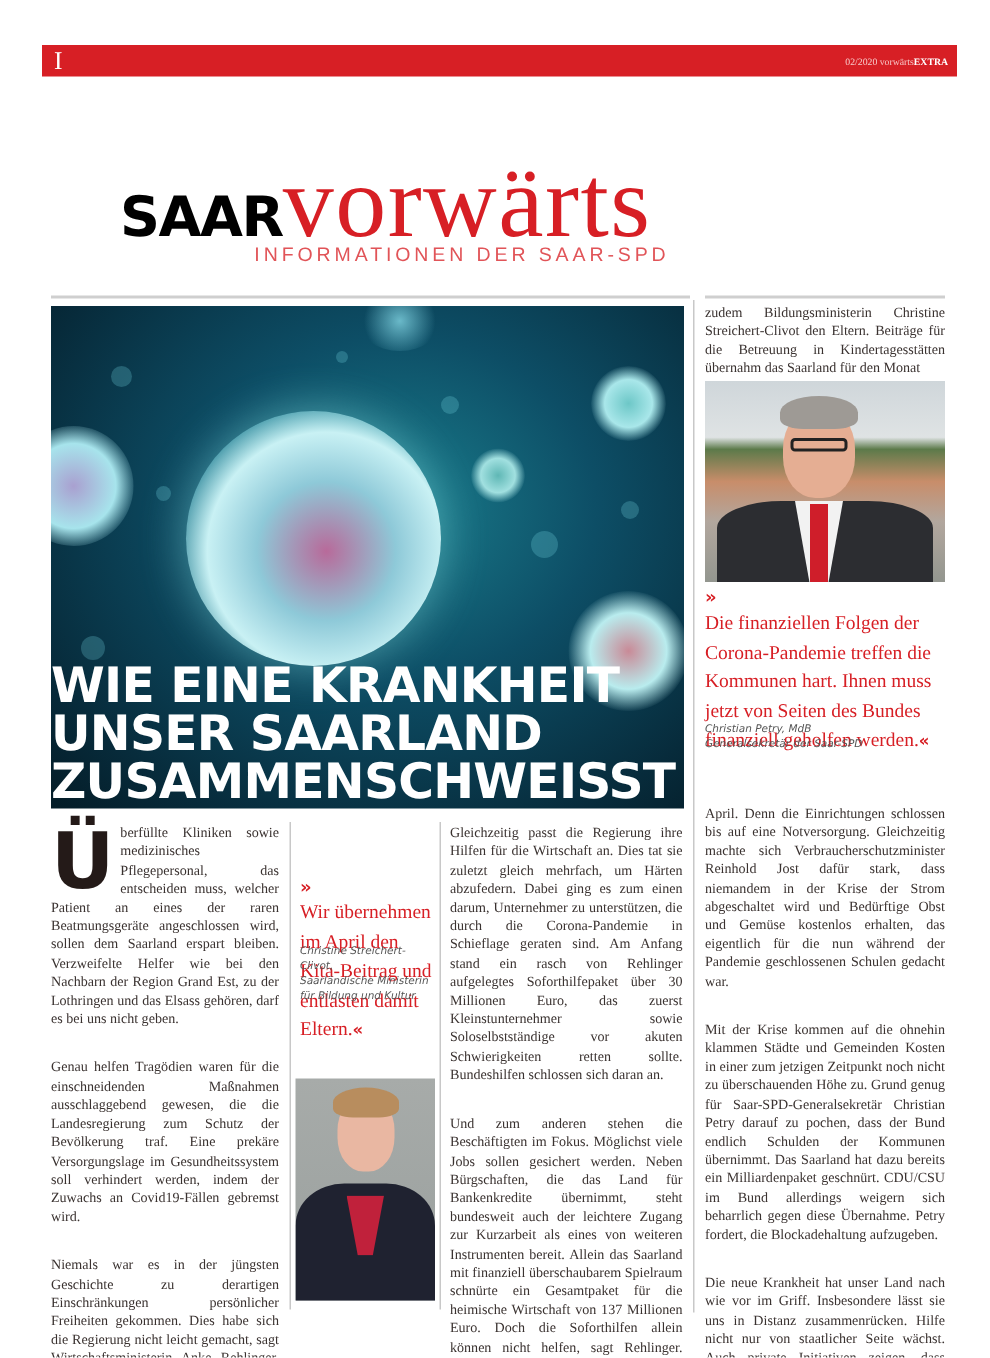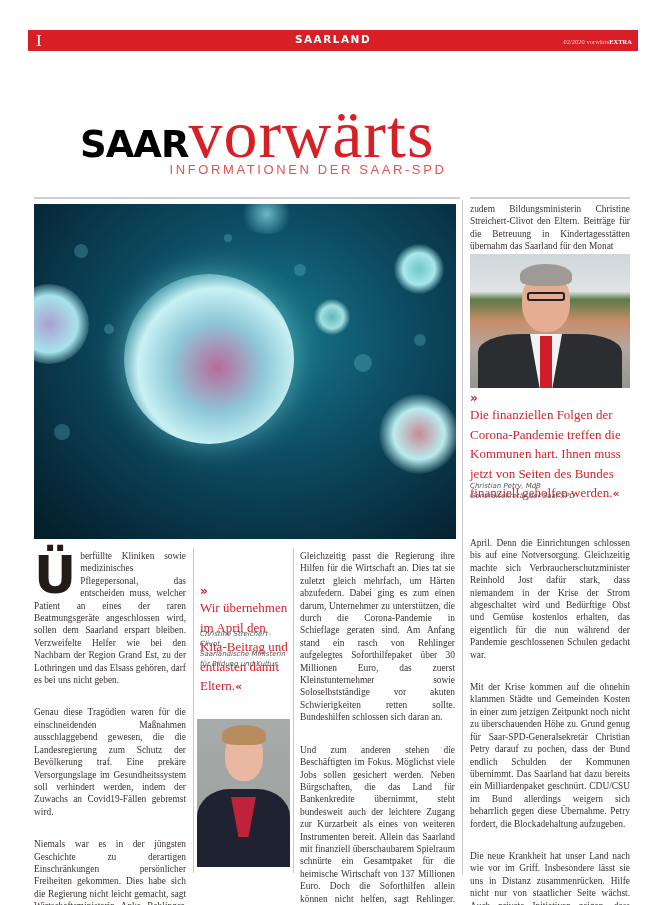--- a/index.html
+++ b/index.html
@@ -37,21 +37,20 @@
   .quote .qend { font-weight: bold; font-size: 11px; }
   .attrib { position: absolute; font-family: "DejaVu Sans", sans-serif; font-style: italic; font-size: 7px; line-height: 10px; color: #555; }
 
   .photo { position: absolute; overflow: hidden; }
 </style>
 </head>
 <body>
 
 <div class="topbar">
   <span class="roman">I</span>
-  <span class="section">SAARLAND</span>
   <span class="issue"><span>02/2020</span> <span>vorwärts</span><b>EXTRA</b></span>
 </div>
 
 <div class="masthead">
   <span class="saar">SAAR</span><span class="vorw">vorwärts</span>
 </div>
 <div class="tagline">INFORMATIONEN DER SAAR-SPD</div>
 <div class="rule-top"></div>
 <div class="rule-right"></div>
 
@@ -64,25 +63,30 @@
   <div class="bokeh" style="left:380px;top:130px;width:12px;height:12px;"></div>
   <div class="bokeh" style="left:140px;top:180px;width:20px;height:20px;"></div>
   <div class="bokeh" style="left:20px;top:220px;width:16px;height:16px;"></div>
 
   <div class="virus" style="left:90px;top:70px;width:170px;height:170px;background:radial-gradient(circle at 55% 55%, #b86a9a 0%, #8ec9d8 35%, #c9f1f4 60%, rgba(120,220,230,0.5) 75%, rgba(0,0,0,0) 80%);box-shadow:0 0 30px rgba(150,240,240,0.45);"></div>
   <div class="virus" style="left:-25px;top:80px;width:80px;height:80px;background:radial-gradient(circle, #a9a0d0 0%, #a7e4ec 50%, rgba(0,0,0,0) 75%);"></div>
   <div class="virus" style="left:360px;top:40px;width:50px;height:50px;background:radial-gradient(circle, #6dc7c7 0%, #a9e7ea 45%, rgba(0,0,0,0) 72%);"></div>
   <div class="virus" style="left:280px;top:95px;width:36px;height:36px;background:radial-gradient(circle, #5fb7b5 0%, #a1e0e0 45%, rgba(0,0,0,0) 72%);"></div>
   <div class="virus" style="left:345px;top:190px;width:80px;height:80px;background:radial-gradient(circle, #c98a97 0%, #b9ecee 45%, rgba(0,0,0,0) 72%);"></div>
   <div class="virus" style="left:205px;top:-10px;width:55px;height:40px;background:radial-gradient(circle, #6ab9c9 0%, rgba(0,0,0,0) 70%);"></div>
+  <h1>
+    <span style="display:block">WIE EINE KRANKHEIT</span>
+    <span style="display:block">UNSER SAARLAND</span>
+    <span style="display:block">ZUSAMMENSCHWEISST</span>
+  </h1>
 </div>
 
 <div class="col-text" style="left:34px;top:550px;width:152px;">
   <p><span class="dropcap">Ü</span><span>berfüllte Kliniken sowie medizinisches Pflegepersonal, das entscheiden muss, welcher Patient an eines der raren Beatmungsgeräte angeschlossen wird, sollen dem Saarland erspart bleiben. Verzweifelte Helfer wie bei den Nachbarn der Region Grand Est, zu der Lothringen und das Elsass gehören, darf es bei uns nicht geben.</span></p>
-  <p>Genau diese Tragödien waren für die einschneidenden Maßnahmen ausschlaggebend gewesen, die die Landesregierung zum Schutz der Bevölkerung traf. Eine prekäre Versorgungslage im Gesundheitssystem soll verhindert werden, indem der Zuwachs an Covid19-Fällen gebremst wird.</p>
+  <p>Genau helfen Tragödien waren für die einschneidenden Maßnahmen ausschlaggebend gewesen, die die Landesregierung zum Schutz der Bevölkerung traf. Eine prekäre Versorgungslage im Gesundheitssystem soll verhindert werden, indem der Zuwachs an Covid19-Fällen gebremst wird.</p>
   <p>Niemals war es in der jüngsten Geschichte zu derartigen Einschränkungen persönlicher Freiheiten gekommen. Dies habe sich die Regierung nicht leicht gemacht, sagt Wirtschaftsministerin Anke Rehlinger. Diese Entscheidungen überprüfe die Politik deshalb mit Blick auf die sich ständig veränderte Lage, wie lange sie aufrechterhalten bleiben müssen.</p>
 </div>
 
 <div class="vline" style="left:193px;top:548px;height:325px;"></div>
 <div class="vline" style="left:293px;top:548px;height:325px;"></div>
 
 <div class="quote" style="left:200px;top:585px;width:92px;">
   <span class="mark">»</span>
   <span class="qtext">Wir übernehmen im April den Kita-Beitrag und entlasten damit Eltern.</span><span class="qend">«</span>
 </div>

